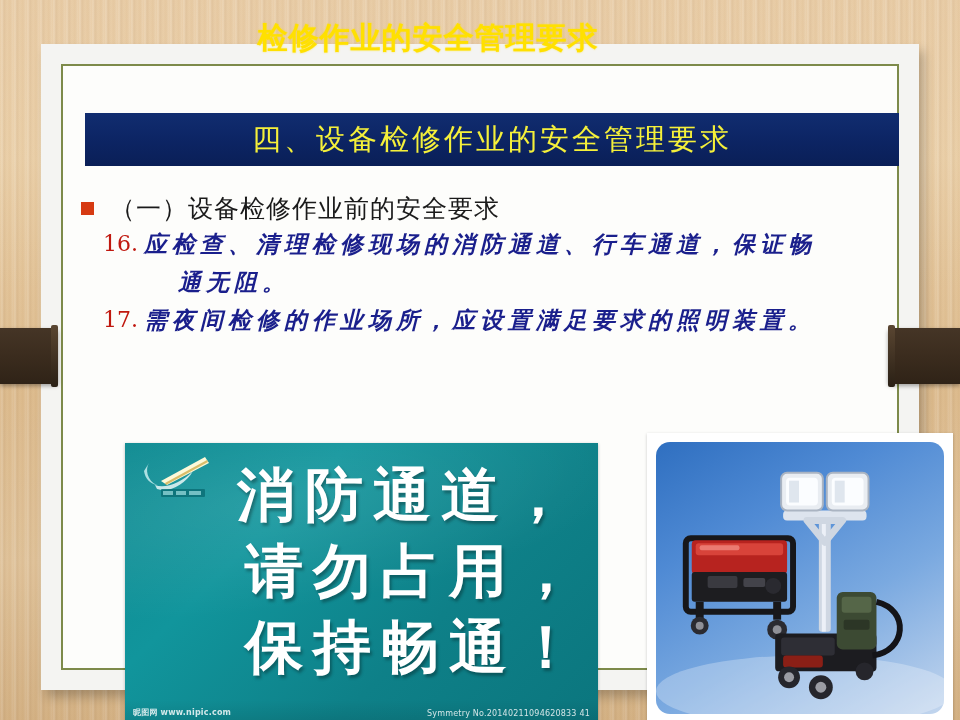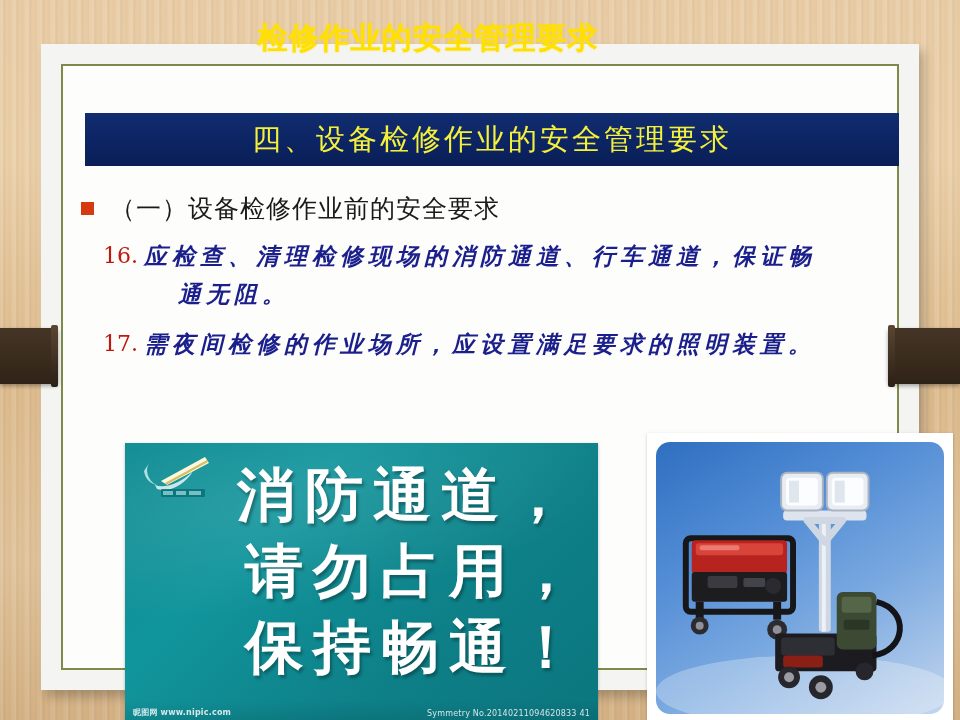--- a/index.html
+++ b/index.html
@@ -148,21 +148,21 @@
     font-family: "DejaVu Serif", "Liberation Serif", serif;
     font-size: 25px;
     color: #1a1a1a;
     letter-spacing: 1px;
     white-space: nowrap;
   }
 
   .item {
     display: flex;
     align-items: flex-start;
-    margin: 12px 0 0 40px;
+    margin: 0 0 0 40px;
   }
   .item .num {
     font-family: "DejaVu Serif", "Liberation Serif", serif;
     font-size: 22px;
     color: #c0180f;
     margin-right: 6px;
     flex: 0 0 auto;
     line-height: 38px;
   }
   .item .lines {

